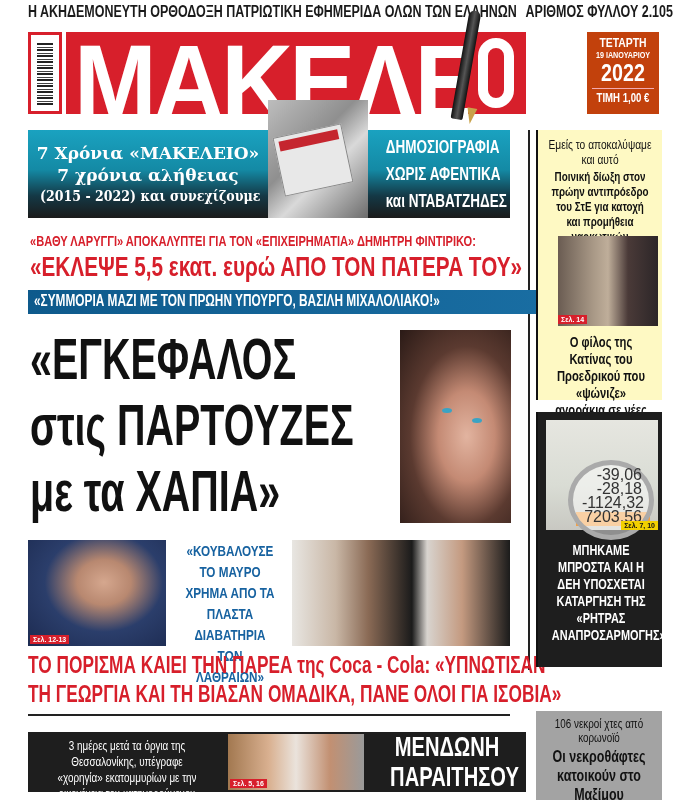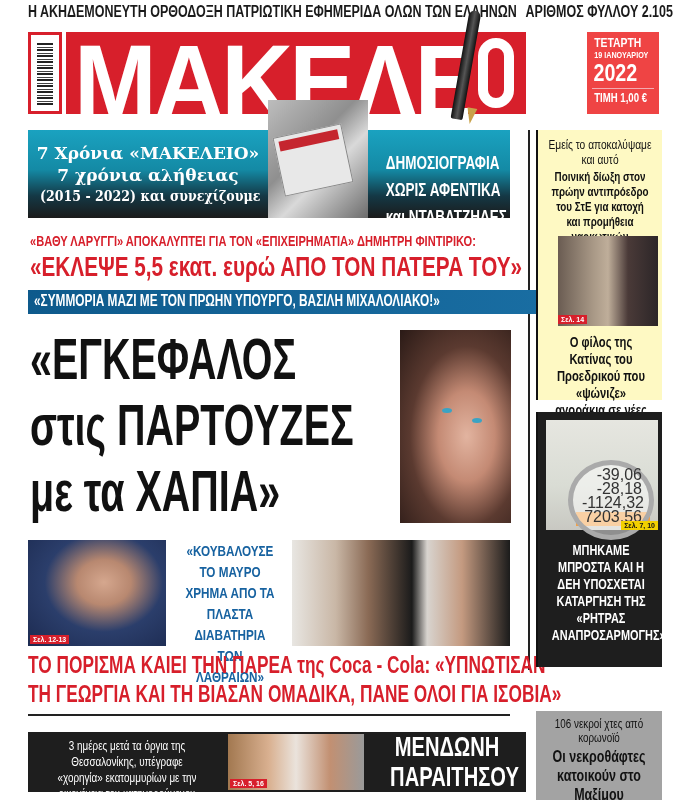--- a/index.html
+++ b/index.html
@@ -10,33 +10,33 @@
 .issue{right:12px;top:3px;font-size:16px;font-weight:bold;color:#1a1a1a;transform:scaleX(0.78);transform-origin:right top;white-space:nowrap}
 .barcode-box{left:28px;top:32px;width:34px;height:82px;background:#d71f2b;padding:3px}
 .barcode-inner{width:100%;height:100%;background:#fff;position:relative;overflow:hidden}
 .bars{position:absolute;left:6px;top:8px;width:16px;height:62px;background:repeating-linear-gradient(0deg,#222 0 2px,#fff 2px 3px,#444 3px 4px,#fff 4px 6px)}
 .logo-box{left:66px;top:32px;width:460px;height:82px;background:#d71f2b;overflow:hidden}
 .logo-text{position:absolute;left:8px;top:-12px;font-size:108px;font-weight:bold;color:#fff;letter-spacing:-4px;transform:scaleX(0.92);transform-origin:left top;white-space:nowrap;font-family:"Liberation Sans",sans-serif}
 .logo-o{position:absolute;left:468px;top:32px;width:58px;height:82px;background:#d71f2b}
 .logo-o-inner{position:absolute;left:10px;top:6px;width:36px;height:70px;border:10px solid #fff;border-radius:18px}
 .pen{left:460px;top:10px;width:12px;height:110px;background:linear-gradient(90deg,#111,#555,#111);border-radius:6px 6px 2px 2px;transform:rotate(10deg)}
 .pen-nib{left:466px;top:108px;width:0;height:0;border-left:5px solid transparent;border-right:5px solid transparent;border-top:16px solid #c9a24a;transform:rotate(10deg)}
-.datebox{left:587px;top:32px;width:72px;height:82px;background:#ef4444;color:#fff;text-align:left;padding-top:3px}
+.datebox{left:587px;top:32px;width:72px;height:82px;background:#c2410c;color:#fff;text-align:center;padding-top:3px}
 .datebox .d1{font-size:13px;font-weight:bold;transform:scaleX(0.8)}
 .datebox .d2{font-size:9px;font-weight:bold;transform:scaleX(0.8);white-space:nowrap}
 .datebox .d3{font-size:24px;font-weight:bold;line-height:26px;transform:scaleX(0.82)}
 .datebox .sep{height:1px;background:#f3aab0;margin:2px 5px}
 .datebox .d4{font-size:12px;font-weight:bold;transform:scaleX(0.8);white-space:nowrap}
 .promo-left{left:28px;top:130px;width:240px;height:88px;background:linear-gradient(180deg,#1aa2c0 0%,#148aa5 45%,#143845 75%,#1b1b1b 100%);color:#fff;text-align:center;font-family:"DejaVu Serif","Liberation Serif",serif;font-weight:bold}
 .promo-left .l1,.promo-left .l2{font-size:17px;line-height:22px}
 .promo-left .l3{font-size:14px;line-height:20px;white-space:nowrap;transform:scaleX(0.9)}
 .promo-photo{left:268px;top:100px;width:100px;height:118px;background:linear-gradient(135deg,#bdbdbd,#8f8f8f 40%,#d9d9d9 60%,#6c6c6c)}
 .promo-photo .paper{position:absolute;left:10px;top:30px;width:70px;height:60px;background:#e8e8e8;transform:rotate(-12deg);border:1px solid #888}
 .promo-photo .paper-head{position:absolute;left:4px;top:4px;width:60px;height:10px;background:#c5262f}
-.promo-right{left:368px;top:130px;width:142px;height:88px;background:linear-gradient(180deg,#1aa2c0 0%,#148aa5 45%,#143845 75%,#1b1b1b 100%);color:#fff;text-align:center;padding-top:20px}
+.promo-right{left:368px;top:130px;width:142px;height:88px;background:linear-gradient(180deg,#1aa2c0 0%,#148aa5 45%,#143845 75%,#1b1b1b 100%);color:#fff;text-align:center;padding-top:4px}
 .promo-right div{font-size:18px;font-weight:bold;line-height:27px;transform:scaleX(0.75);white-space:nowrap}
 .kicker{left:30px;top:232px;width:500px;font-size:15px;font-weight:bold;color:#d71f2b;white-space:nowrap;transform:scaleX(0.74);transform-origin:left top}
 .kicker2{left:30px;top:251px;font-size:28px;font-weight:bold;color:#d71f2b;white-space:nowrap;transform:scaleX(0.74);transform-origin:left top}
 .blue-bar{left:28px;top:290px;width:562px;height:24px;background:linear-gradient(90deg,#0e5a8c,#1a6fa4);color:#fff;font-size:16px;font-weight:bold;white-space:nowrap;padding:2px 6px}
 .blue-bar span{display:inline-block;transform:scaleX(0.74);transform-origin:left top}
 .main-hl{left:30px;top:326px;font-size:58px;font-weight:bold;line-height:66px;color:#111;transform:scaleX(0.68);transform-origin:left top;white-space:nowrap}
 .woman{left:400px;top:330px;width:111px;height:193px;background:radial-gradient(ellipse at 60% 55%,#e2b4a0 0%,#c48a74 30%,#5b3a30 60%,#2a1a16 100%)}
 .woman .eye{position:absolute;width:10px;height:5px;background:#3aa3c4;border-radius:50%}
 .side-top{left:536px;top:130px;width:126px;height:270px;background:#fef9c3;border-left:2px solid #111}
 .side-top .t1{font-size:12px;text-align:center;padding-top:8px;line-height:15px;transform:scaleX(0.85)}

